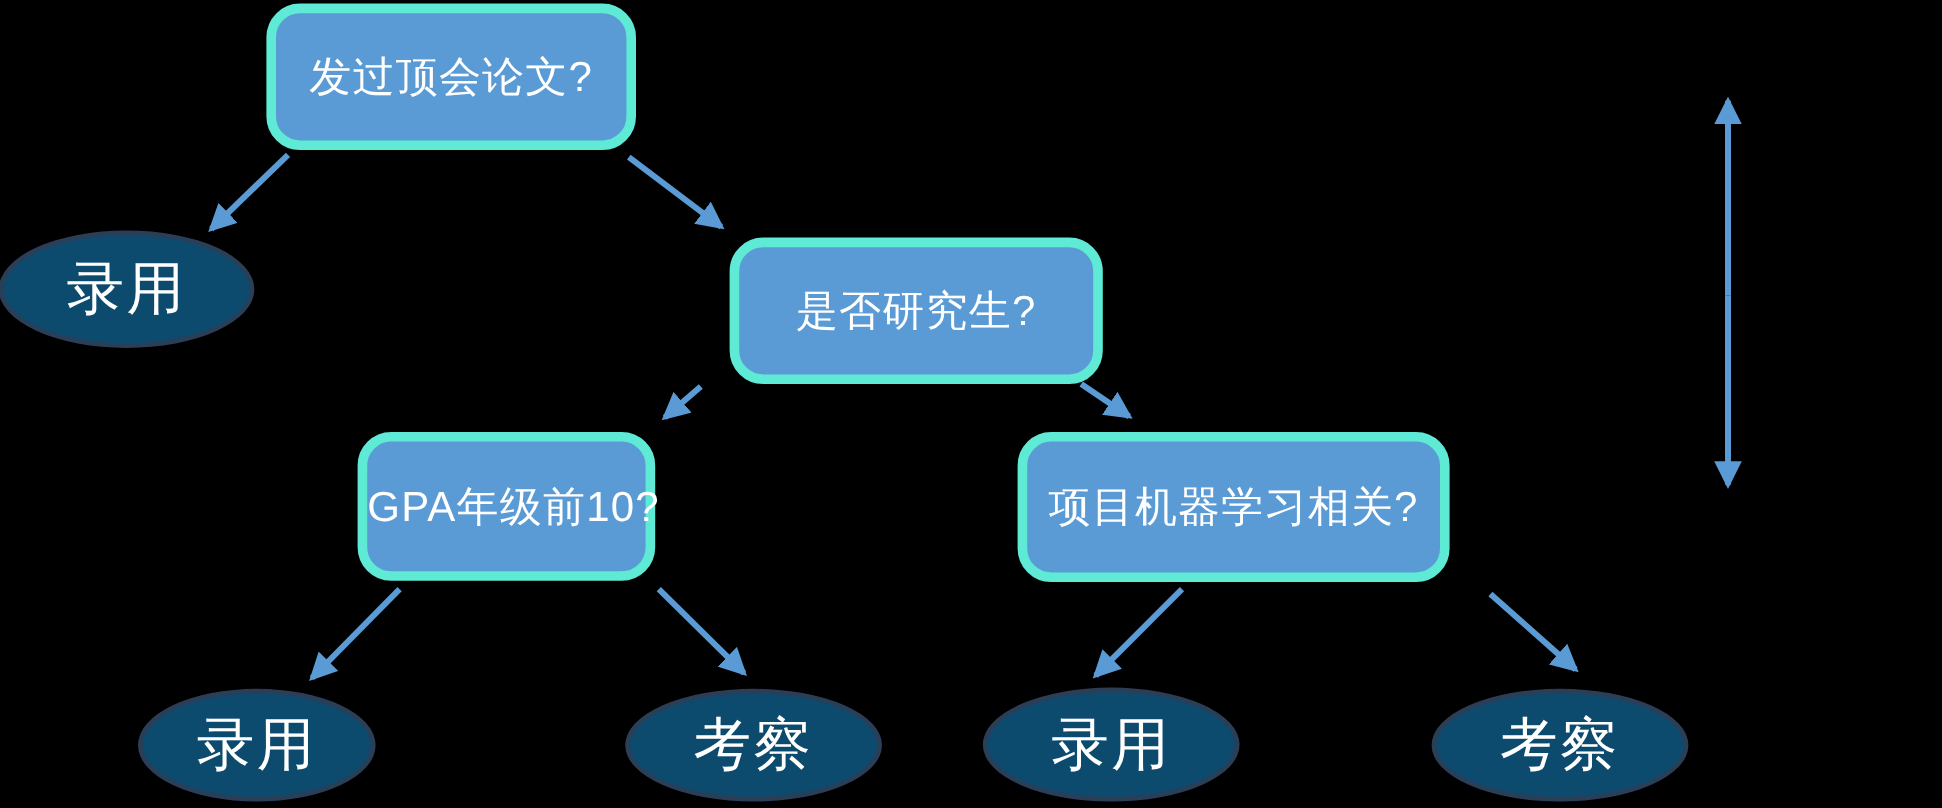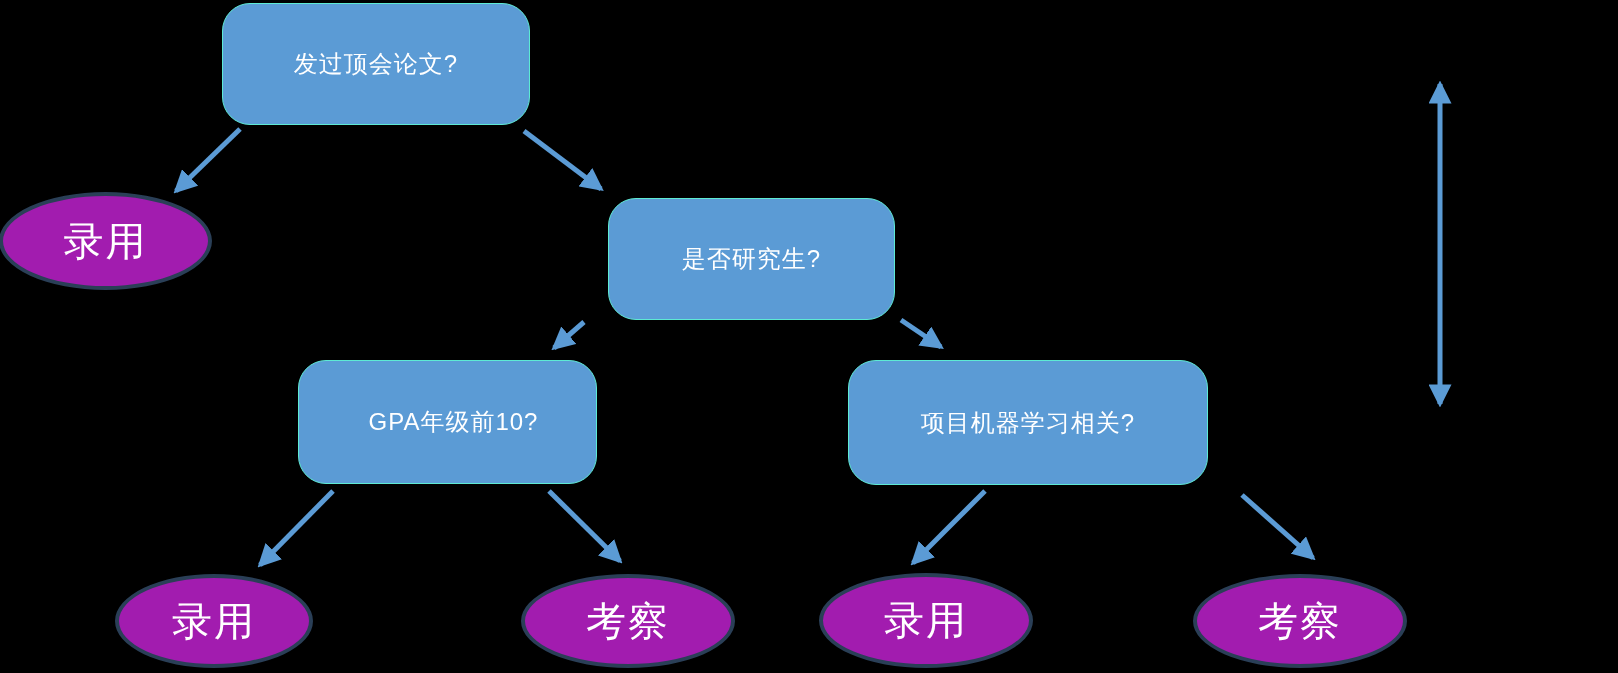--- a/index.html
+++ b/index.html
@@ -18,43 +18,43 @@
   .arrows {
     position: absolute;
     left: 0; top: 0;
     width: 1618px;
     height: 673px;
   }
   .dnode {
     position: absolute;
     box-sizing: border-box;
     background: #5B9BD5;
-    border: 1px solid #5eead4;
+    border: 8px solid #5eead4;
     border-radius: 28px;
     display: flex;
     align-items: center;
     justify-content: center;
     color: #FFFFFF;
     font-family: "Liberation Sans", sans-serif;
-    font-size: 24px;
+    font-size: 35px;
     letter-spacing: 1px;
     white-space: nowrap;
   }
   .leaf {
     position: absolute;
     box-sizing: border-box;
-    background: #a21caf;
+    background: #0c4a6e;
     border: 4px solid #2A3F57;
     border-radius: 50%;
     display: flex;
     align-items: center;
     justify-content: center;
     color: #FFFFFF;
     font-family: "Liberation Serif", "DejaVu Serif", serif;
-    font-size: 40px;
+    font-size: 48px;
     letter-spacing: 2px;
     white-space: nowrap;
   }
 </style>
 </head>
 <body>
 
 <div class="canvas">
 
   <svg class="arrows" viewBox="0 0 1618 673" xmlns="http://www.w3.org/2000/svg">
@@ -74,25 +74,25 @@
       <line x1="1242" y1="495" x2="1313" y2="558" marker-end="url(#ah)"></line>
       <line x1="1440" y1="246" x2="1440" y2="84" marker-end="url(#ah)"></line>
       <line x1="1440" y1="246" x2="1440" y2="404" marker-end="url(#ah)"></line>
     </g>
   </svg>
 
   <div class="dnode" style="left:222px; top:3px; width:308px; height:122px;">
     <span>发过顶会论文?</span>
   </div>
 
-  <div class="dnode" style="left:608px; top:198px; width:287px; height:122px;">
+  <div class="dnode" style="left:608px; top:198px; width:311px; height:122px;">
     <span>是否研究生?</span>
   </div>
 
-  <div class="dnode" style="left:298px; top:360px; width:299px; height:124px;padding-left:12px;">
+  <div class="dnode" style="left:298px; top:360px; width:248px; height:124px;padding-left:12px;">
     <span>GPA年级前10?</span>
   </div>
 
   <div class="dnode" style="left:848px; top:360px; width:360px; height:125px;">
     <span>项目机器学习相关?</span>
   </div>
 
   <div class="leaf" style="left:-1px; top:192px; width:213px; height:98px;">
     <span>录用</span>
   </div>

